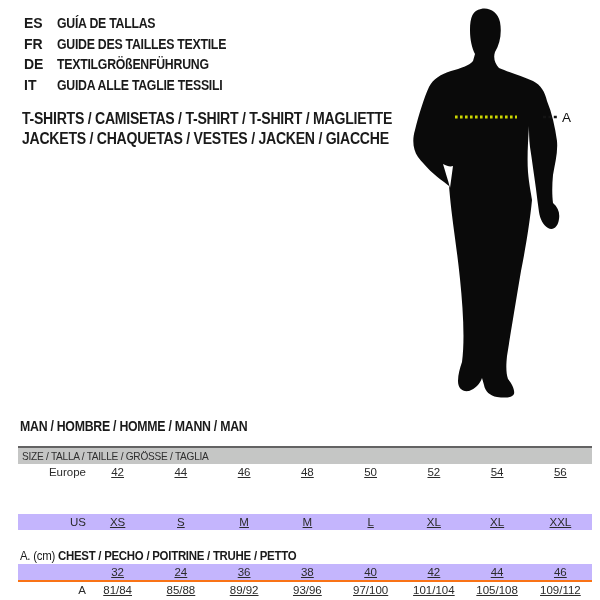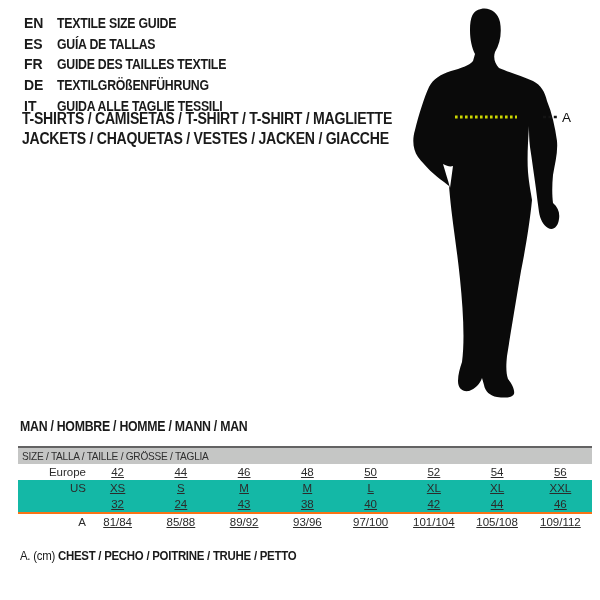--- a/index.html
+++ b/index.html
@@ -28,40 +28,36 @@
   
   .section-title{position:absolute;left:20px;top:418px;font-weight:bold;font-size:14px;}
 
   
   .size-table{position:absolute;left:18px;top:446px;width:574px;font-size:11.5px;color:#2b2b2b;}
   .st-header{
     height:14px;line-height:14px;background:#c5c6c5;border-top:2px solid #636363;
     padding:1px 16px 1px 4px;color:#2f2f2f;font-size:11.5px;
   }
   .st-row{display:grid;grid-template-columns:68px repeat(8,1fr);height:16px;align-items:center;}
-  .st-row.shade{background:#14b8a6;}
+  .st-row.shade{background:#c4b5fd;margin-top:34px;}
   .st-row.shade-last{border-bottom:2px solid #f97316;}
   .st-label{padding-left:4px;text-align:right;}
   .st-cell{text-align:center;text-decoration:underline;}
 
   
   .footnote{position:absolute;left:20px;top:548px;font-size:13px;}
   .footnote .fn-prefix{font-weight:normal;}
   .footnote .fn-text{font-weight:bold;}
 </style>
 </head>
 <body>
 
 <div id="canvas">
 
   <div class="lang-list">
-    <div class="lang-row">
-      <span class="lang-code">EN</span>
-      <span class="lang-label cond">TEXTILE SIZE GUIDE</span>
-    </div>
     <div class="lang-row">
       <span class="lang-code">ES</span>
       <span class="lang-label cond">GUÍA DE TALLAS</span>
     </div>
     <div class="lang-row">
       <span class="lang-code">FR</span>
       <span class="lang-label cond">GUIDE DES TAILLES TEXTILE</span>
     </div>
     <div class="lang-row">
       <span class="lang-code">DE</span>
@@ -154,21 +150,21 @@
       <div class="st-cell">L</div>
       <div class="st-cell">XL</div>
       <div class="st-cell">XL</div>
       <div class="st-cell">XXL</div>
     </div>
 
     <div class="st-row shade shade-last">
       <div class="st-label"></div>
       <div class="st-cell">32</div>
       <div class="st-cell">24</div>
-      <div class="st-cell">43</div>
+      <div class="st-cell">36</div>
       <div class="st-cell">38</div>
       <div class="st-cell">40</div>
       <div class="st-cell">42</div>
       <div class="st-cell">44</div>
       <div class="st-cell">46</div>
     </div>
 
     <div class="st-row">
       <div class="st-label">A</div>
       <div class="st-cell">81/84</div>

